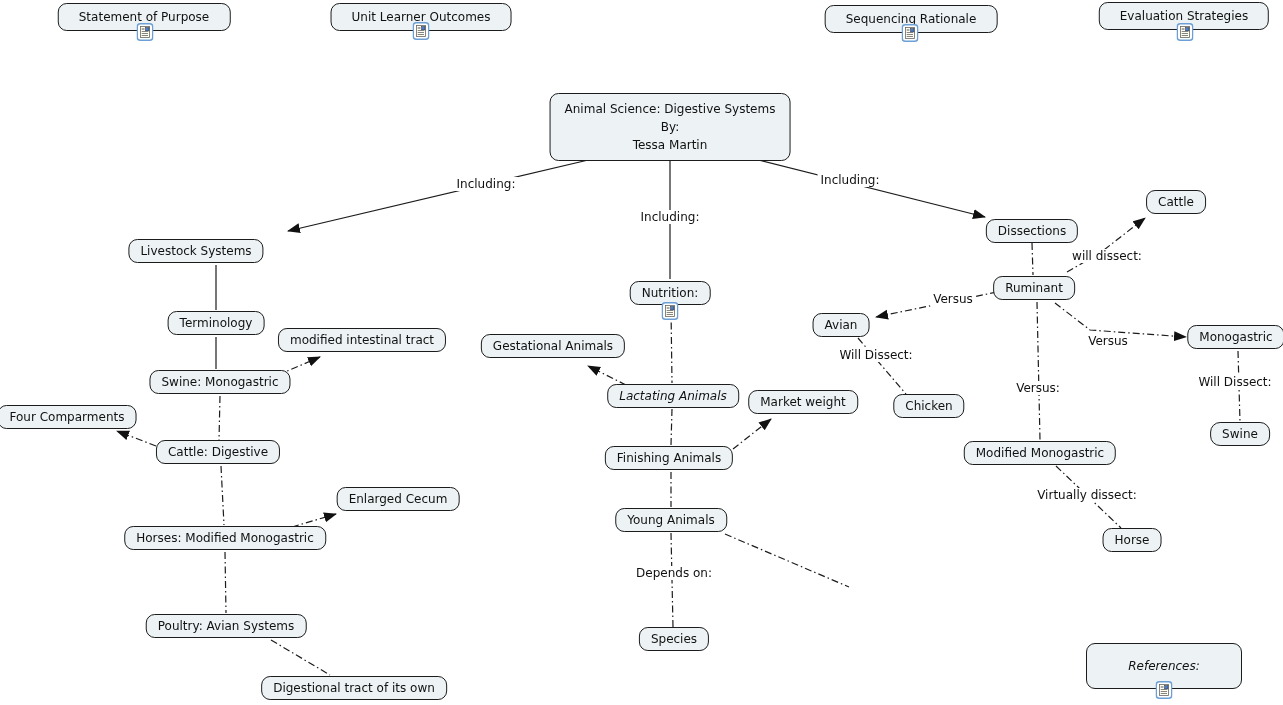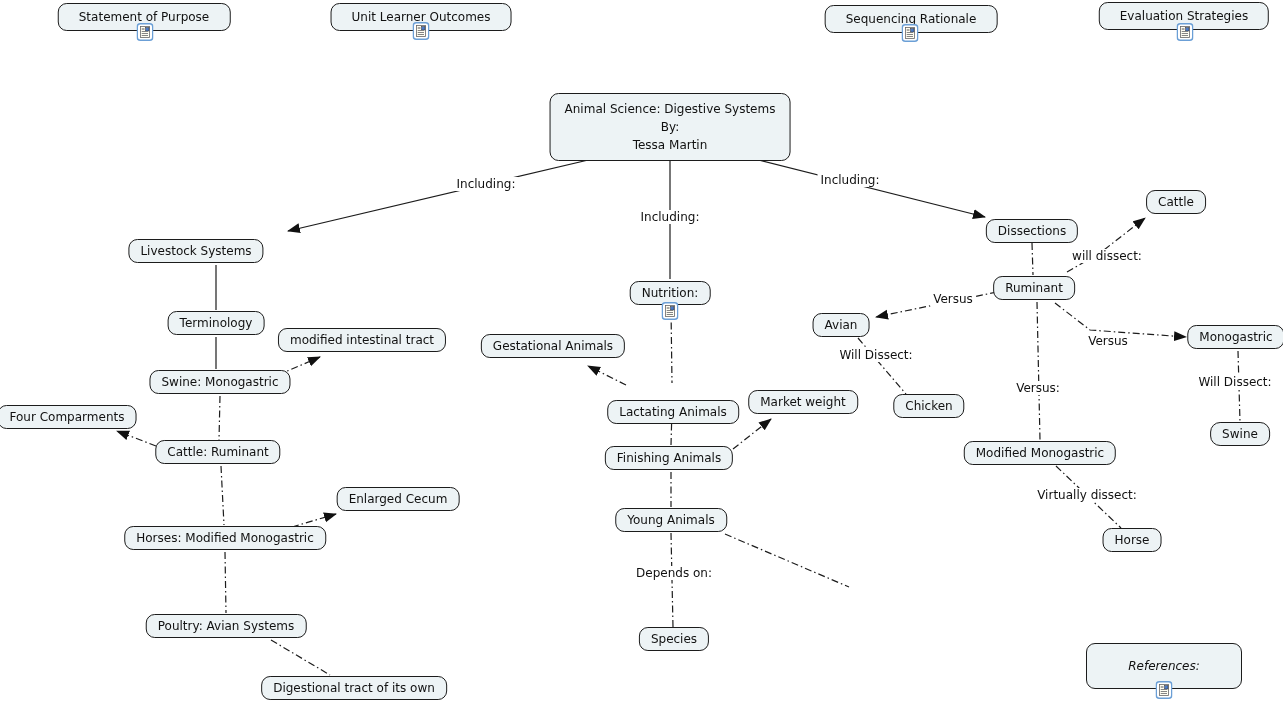--- a/index.html
+++ b/index.html
@@ -78,29 +78,29 @@
     <div>Animal Science: Digestive Systems</div>
     <div>By:</div>
     <div>Tessa Martin</div>
   </div>
 
   <div class="node" style="left:196px;top:251px;">Livestock Systems</div>
   <div class="node" style="left:216px;top:323px;">Terminology</div>
   <div class="node" style="left:362px;top:340px;">modified intestinal tract</div>
   <div class="node" style="left:220px;top:382px;">Swine: Monogastric</div>
   <div class="node" style="left:67px;top:417px;">Four Comparments</div>
-  <div class="node" style="left:218px;top:452px;">Cattle: Ruminant</div>
+  <div class="node" style="left:218px;top:452px;">Cattle: Digestive</div>
   <div class="node" style="left:398px;top:499px;">Enlarged Cecum</div>
   <div class="node" style="left:225px;top:538px;">Horses: Modified Monogastric</div>
   <div class="node" style="left:226px;top:626px;">Poultry: Avian Systems</div>
   <div class="node" style="left:354px;top:688px;">Digestional tract of its own</div>
 
   <div class="node" style="left:670px;top:293px;">Nutrition:</div>
   <div class="node" style="left:553px;top:346px;">Gestational Animals</div>
-  <div class="node" style="left:673px;top:412px;">Lactating Animals</div>
+  <div class="node" style="left:673px;top:396px;font-style:italic;">Lactating Animals</div>
   <div class="node" style="left:803px;top:402px;">Market weight</div>
   <div class="node" style="left:669px;top:458px;">Finishing Animals</div>
   <div class="node" style="left:671px;top:520px;">Young Animals</div>
   <div class="node" style="left:674px;top:639px;">Species</div>
 
   <div class="node" style="left:1032px;top:231px;">Dissections</div>
   <div class="node" style="left:1176px;top:202px;">Cattle</div>
   <div class="node" style="left:1034px;top:288px;">Ruminant</div>
   <div class="node" style="left:841px;top:325px;">Avian</div>
   <div class="node" style="left:1236px;top:337px;">Monogastric</div>

